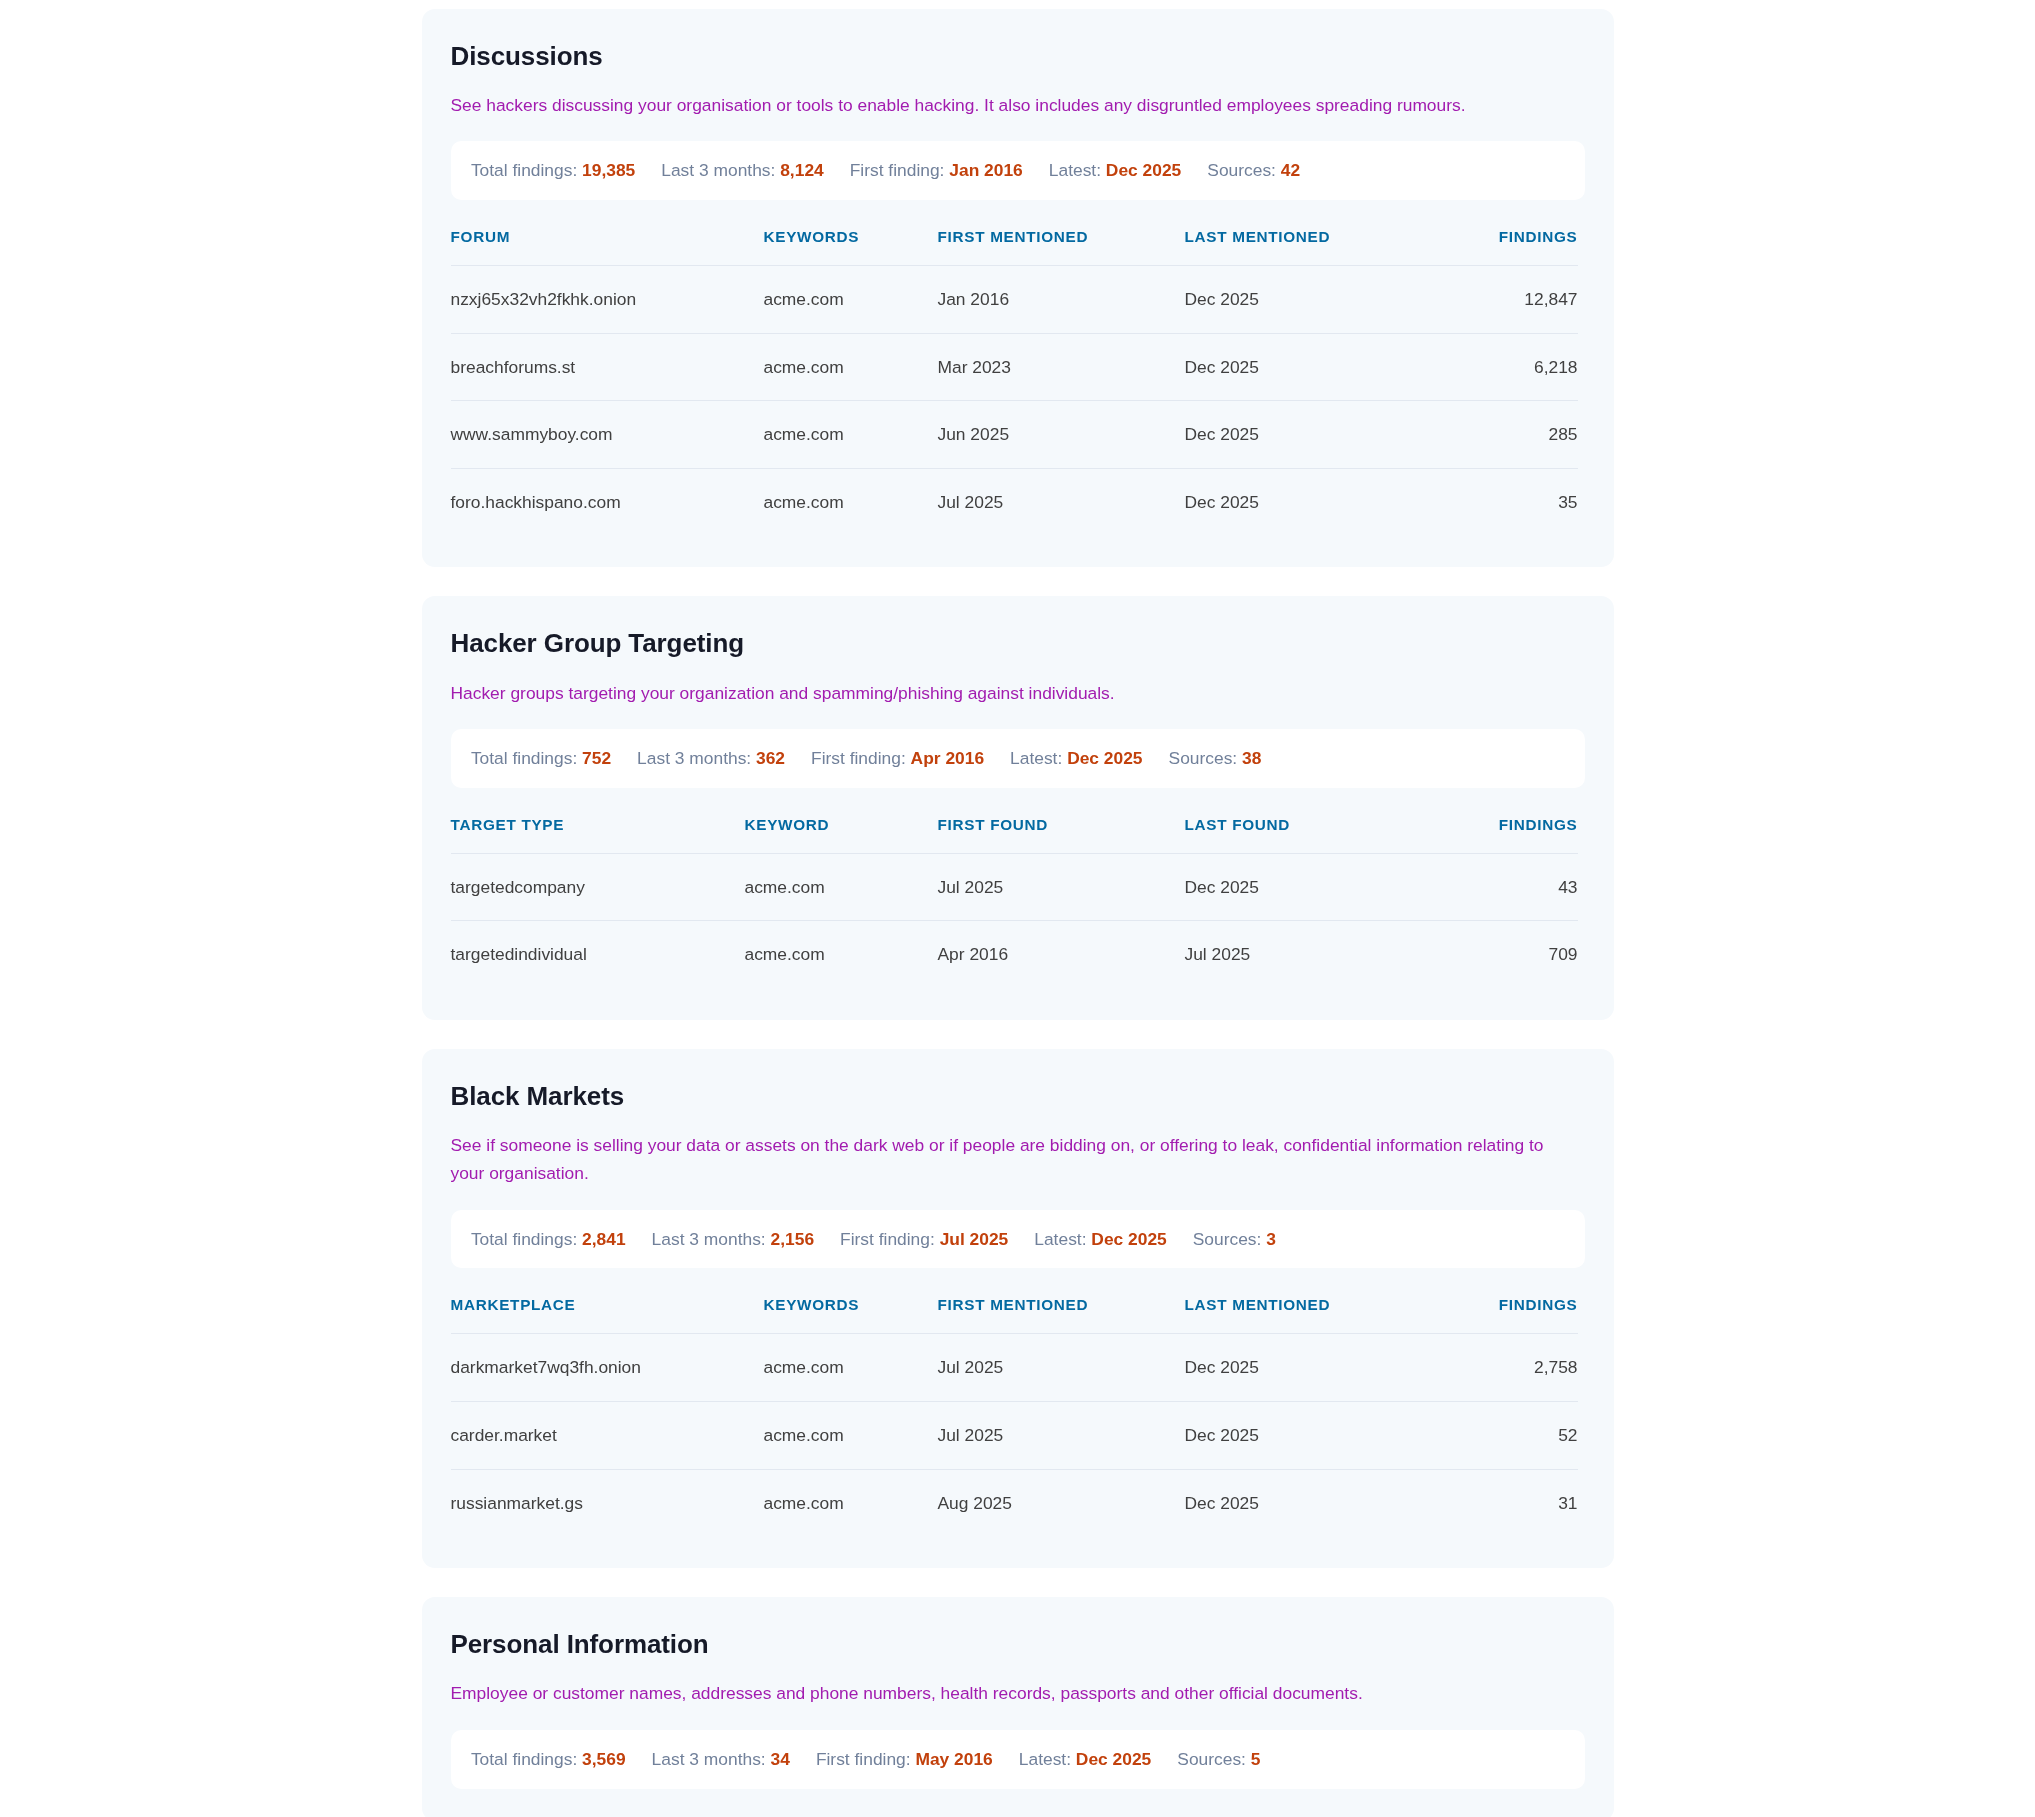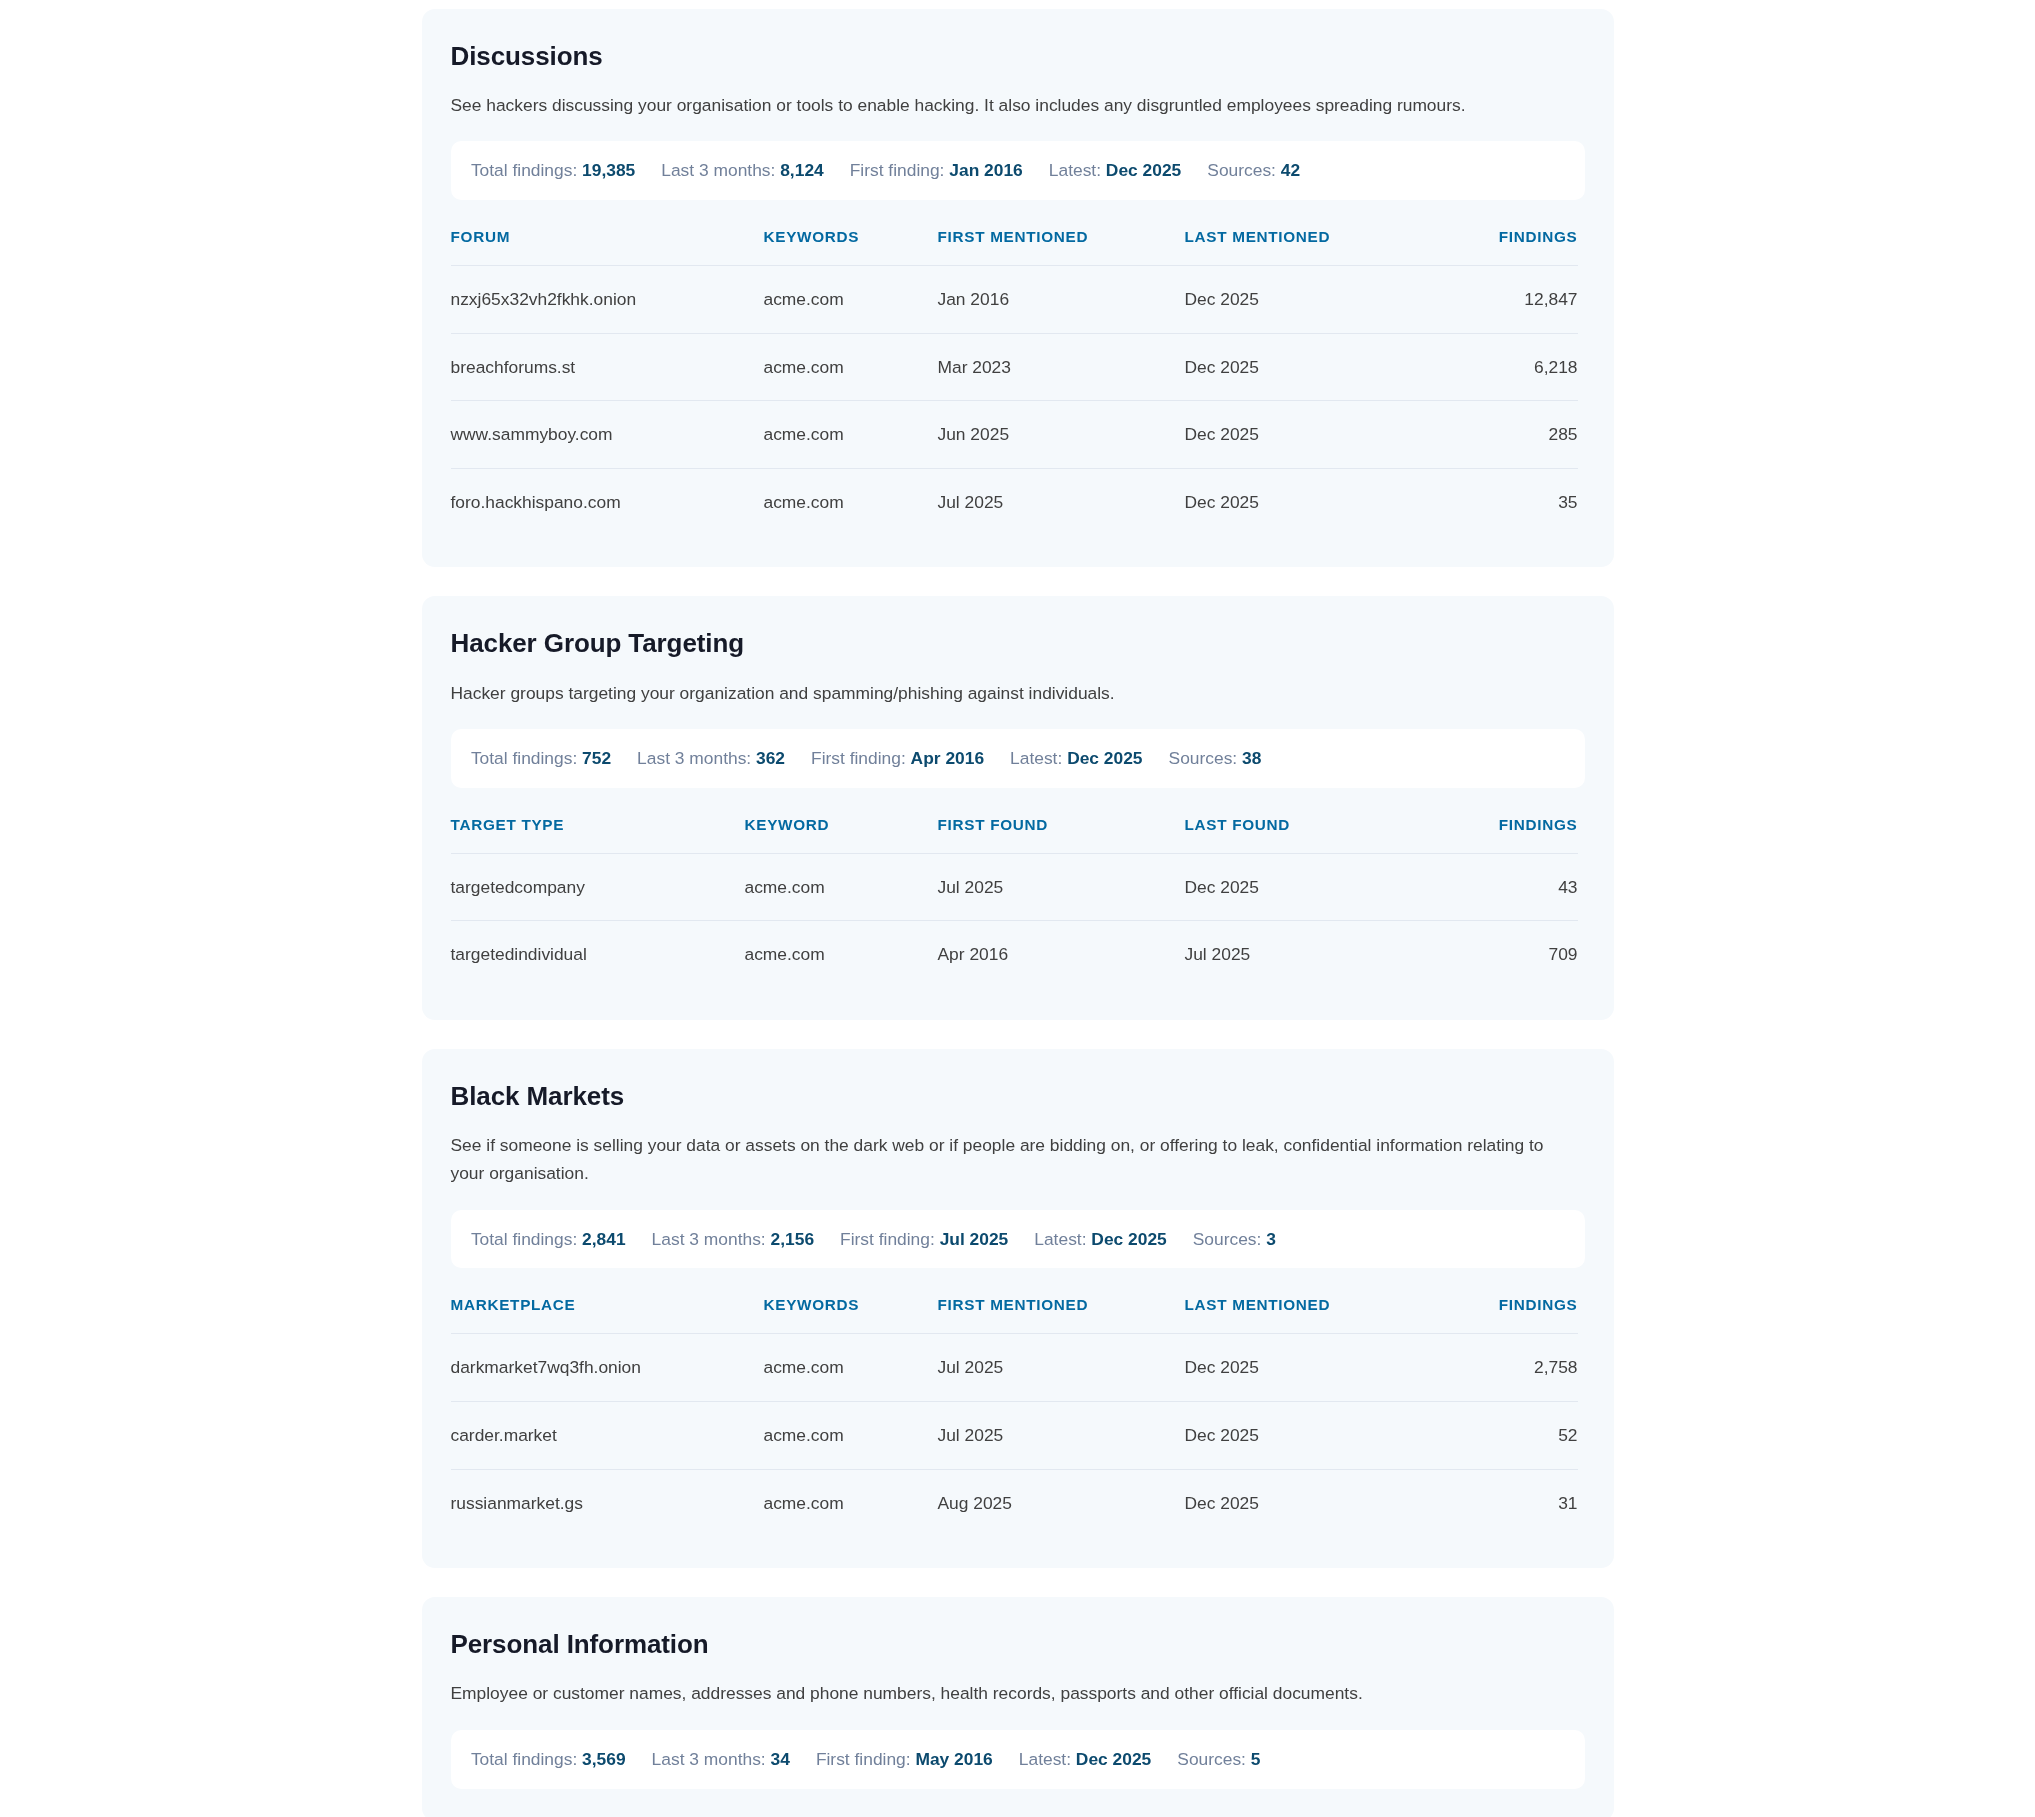--- a/index.html
+++ b/index.html
@@ -32,21 +32,21 @@
     font-size: 26px;
     font-weight: bold;
     color: #161a28;
     letter-spacing: -0.1px;
     line-height: 1.2;
     margin-bottom: 0;
   }
 
   .card-desc {
     font-size: 17.4px;
-    color: #404040;
+    color: #a21caf;
     line-height: 1.62;
     margin-top: 19px;
     max-width: 1112px;
   }
 
   .summary-bar {
     margin-top: 22px;
     background: #ffffff;
     border-radius: 10.2px;
     padding: 19px 20.4px;
@@ -59,21 +59,21 @@
   .summary-item {
     font-size: 17.4px;
     color: #71809a;
     white-space: nowrap;
     padding-right: 26px;
     line-height: 1.2;
   }
   .summary-item:last-child { padding-right: 0; }
 
   .summary-item b {
-    color: #0c4a6e;
+    color: #c2410c;
     font-weight: bold;
   }
 
   table.findings-table {
     margin-top: 28px;
     width: 1127px;
     border-collapse: collapse;
     table-layout: fixed;
   }
 

